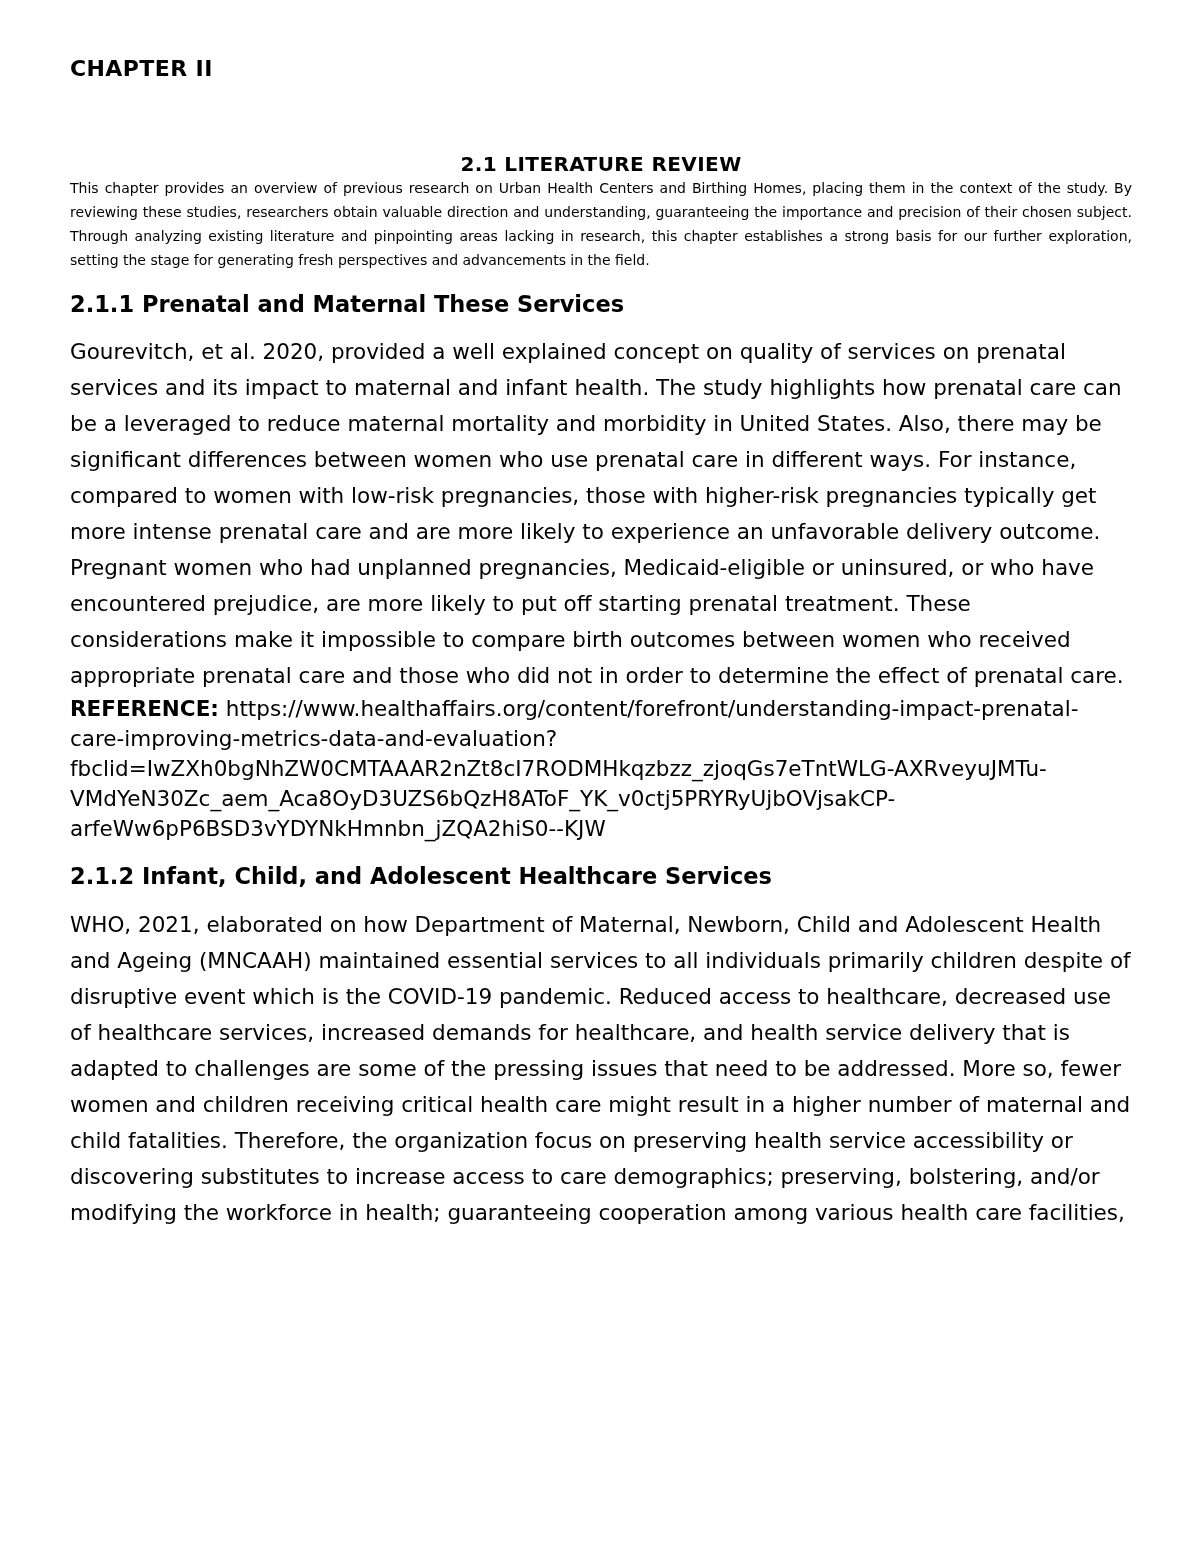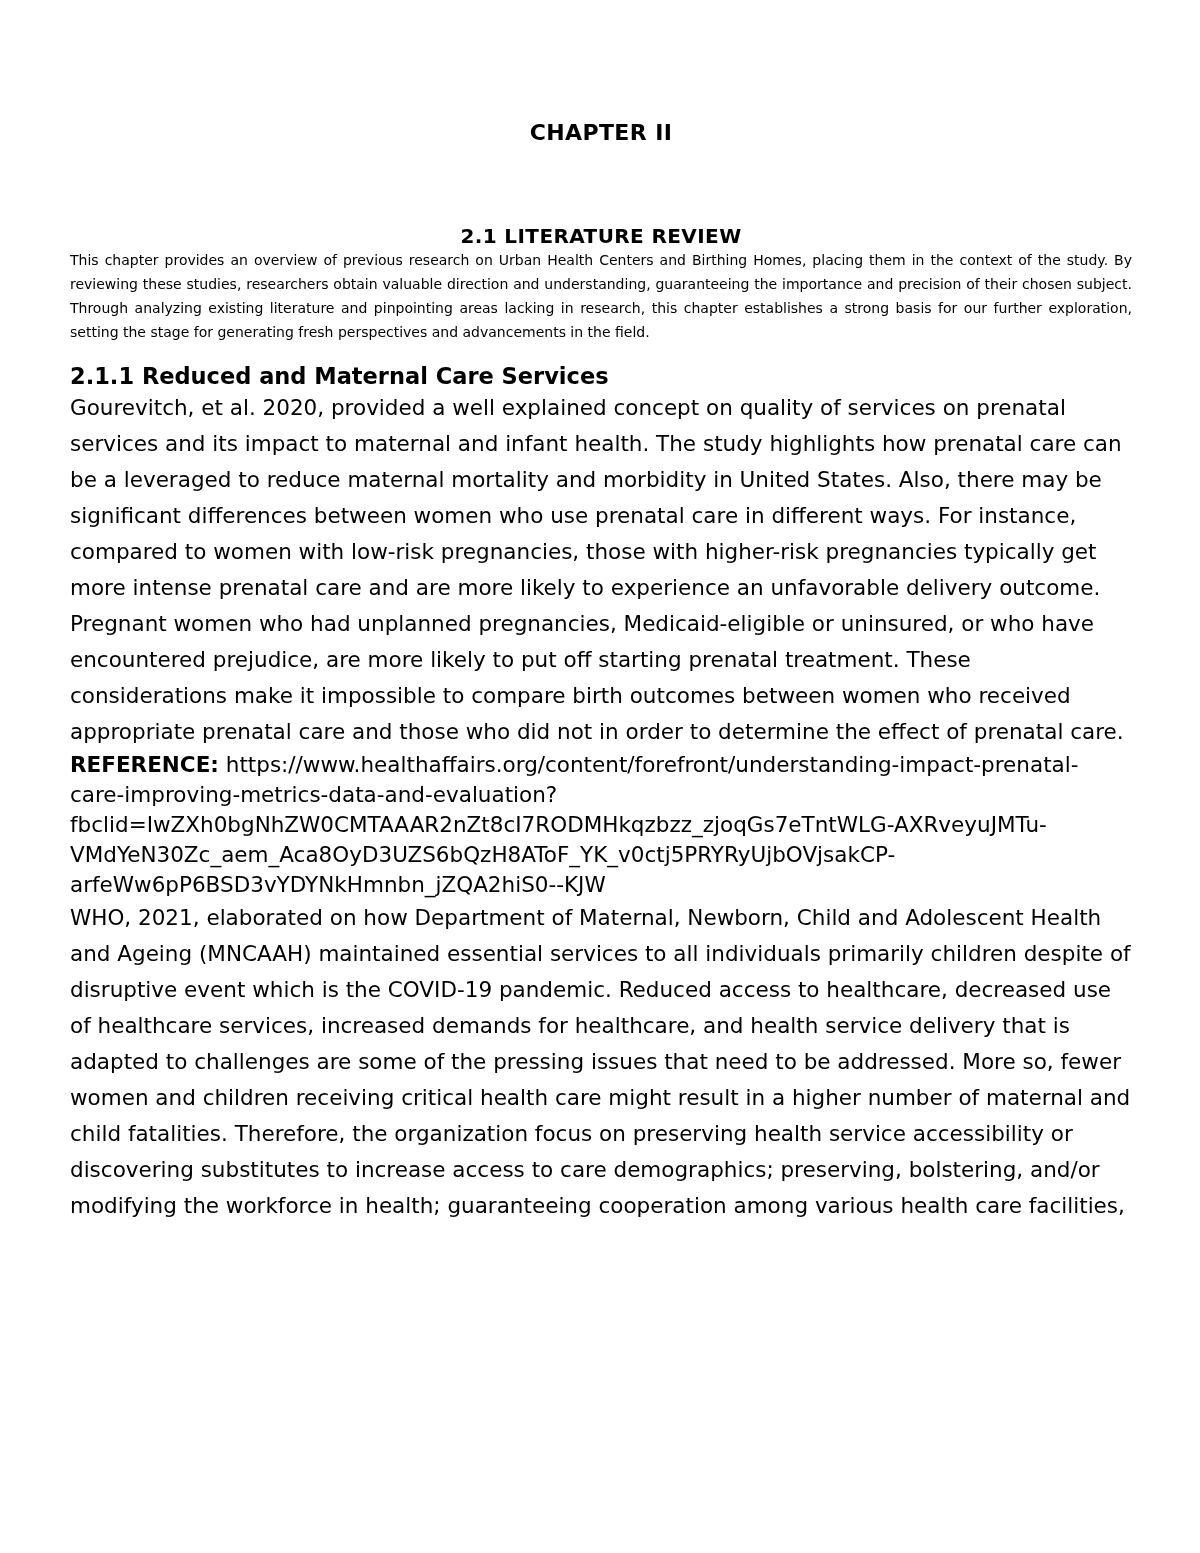--- a/index.html
+++ b/index.html
@@ -23,26 +23,25 @@
   }
   .content {
     position: absolute;
     left: 70px;
     top: 0;
     width: 1062px;
   }
 
   
   .chapter-title {
-    text-align: center;
     font-weight: bold;
     font-size: 22px;
     letter-spacing: 0.4px;
-    margin: 8px;
-    padding-top: 112px;
+    margin: 0;
+    padding-top: 56px;
     line-height: 1.15;
   }
   .section-title {
     text-align: center;
     font-weight: bold;
     font-size: 20px;
     letter-spacing: 0.4px;
     margin: 0;
     padding-top: 72px;
     line-height: 1.15;
@@ -56,20 +55,21 @@
   }
   .para-justified {
     text-align: justify;
     text-justify: inter-word;
     margin-top: 0;
     font-size: 14px;
     line-height: 24px;
   }
   .para-left {
     text-align: left;
+    margin-top: 16px;
     font-size: 21.5px;
     line-height: 36px;
   }
   .para-ref {
     text-align: left;
     font-size: 21.5px;
     line-height: 30px;
     word-break: break-word;
     overflow-wrap: anywhere;
   }
@@ -98,25 +98,26 @@
 
 <div class="page">
   <div class="content">
 
     <h1 class="chapter-title">CHAPTER II</h1>
 
     <h2 class="section-title">2.1 LITERATURE REVIEW</h2>
 
     <p class="para-justified">This chapter provides an overview of previous research on Urban Health Centers and Birthing Homes, placing them in the context of the study. By reviewing these studies, researchers obtain valuable direction and understanding, guaranteeing the importance and precision of their chosen subject. Through analyzing existing literature and pinpointing areas lacking in research, this chapter establishes a strong basis for our further exploration, setting the stage for generating fresh perspectives and advancements in the field.</p>
 
-    <h3 class="subheading">2.1.1 Reduced and Maternal Care Services</h3>
+    <h3 class="subheading">2.1.1 Prenatal and Maternal These Services</h3>
 
     <p class="para-left">Gourevitch, et al. 2020, provided a well explained concept on quality of services on prenatal services and its impact to maternal and infant health.  The study highlights how prenatal care can be a leveraged to reduce maternal mortality and morbidity in United States. Also, there may be significant differences between women who use prenatal care in different ways. For instance, compared to women with low-risk pregnancies, those with higher-risk pregnancies typically get more intense prenatal care and are more likely to experience an unfavorable delivery outcome. Pregnant women who had unplanned pregnancies, Medicaid-eligible or uninsured, or who have encountered prejudice, are more likely to put off starting prenatal treatment. These considerations make it impossible to compare birth outcomes between women who received appropriate prenatal care and those who did not in order to determine the effect of prenatal care.</p>
 
     <p class="para-ref">
       <span class="ref-label">REFERENCE:</span><span> </span><span class="ref-url">https://www.healthaffairs.org/content/forefront/understanding-impact-prenatal-care-improving-metrics-data-and-evaluation?fbclid=IwZXh0bgNhZW0CMTAAAR2nZt8cI7RODMHkqzbzz_zjoqGs7eTntWLG-AXRveyuJMTu-VMdYeN30Zc_aem_Aca8OyD3UZS6bQzH8AToF_YK_v0ctj5PRYRyUjbOVjsakCP-arfeWw6pP6BSD3vYDYNkHmnbn_jZQA2hiS0--KJW</span>
     </p>
 
+    <h3 class="subheading sub-after-ref">2.1.2 Infant, Child, and Adolescent Healthcare Services</h3>
 
     <p class="para-left">WHO, 2021, elaborated on how Department of Maternal, Newborn, Child and Adolescent Health and Ageing (MNCAAH) maintained essential services to all individuals primarily children despite of disruptive event which is the COVID-19 pandemic. Reduced access to healthcare, decreased use of healthcare services, increased demands for healthcare, and health service delivery that is adapted to challenges are some of the pressing issues that need to be addressed. More so, fewer women and children receiving critical health care might result in a higher number of maternal and child fatalities. Therefore, the organization focus on preserving health service accessibility or discovering substitutes to increase access to care demographics; preserving, bolstering, and/or modifying the workforce in health; guaranteeing cooperation among various health care facilities,</p>
 
   </div>
 </div>
 
 </body></html>

